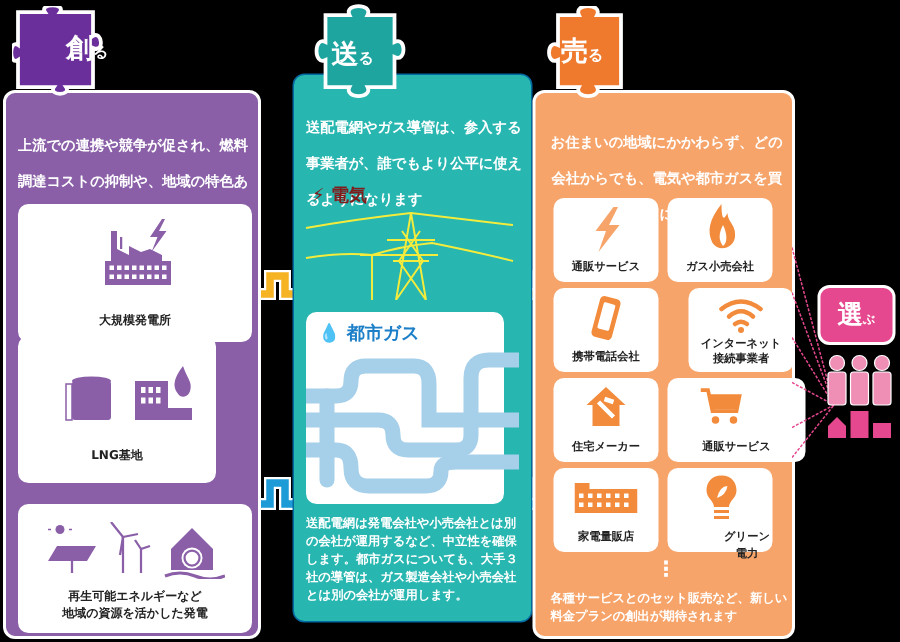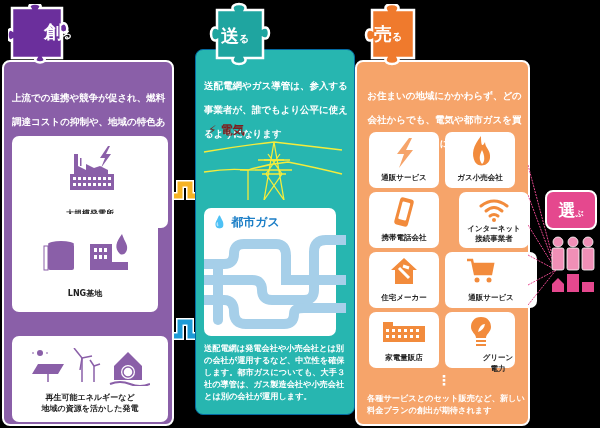--- a/index.html
+++ b/index.html
@@ -70,21 +70,21 @@
           <rect x="29" y="37" width="3" height="3"></rect>
           <rect x="34" y="37" width="3" height="3"></rect>
           <rect x="39" y="37" width="3" height="3"></rect>
           <rect x="44" y="37" width="3" height="3"></rect>
         </g>
       <path d="M44 0 L36 12 L41 12 L37 22 L47 8 L42 8 L46 0Z" fill="#8a5fa8"></path>
     </svg>
     <div class="card-label" style="top:72px;">大規模発電所</div>
   </div>
 
-  <div class="card" style="left:8px;top:152px;width:146px;height:98px;">
+  <div class="card" style="left:8px;top:162px;width:132px;height:98px;">
     <svg class="icon" style="left:30px;top:20px;" width="100" height="38" viewBox="0 0 100 38">
       <rect x="6" y="10" width="26" height="26" rx="2" fill="#8a5fa8"></rect>
       <ellipse cx="19" cy="10" rx="13" ry="3" fill="#8a5fa8"></ellipse>
       <rect x="2" y="12" width="4" height="24" fill="none" stroke="#8a5fa8" stroke-width="1"></rect>
       <rect x="48" y="10" width="22" height="26" fill="#8a5fa8"></rect>
       <g fill="#fff">
           <rect x="52" y="14" width="3" height="4"></rect>
           <rect x="57" y="14" width="3" height="4"></rect>
           <rect x="62" y="14" width="3" height="4"></rect>
           <rect x="52" y="21" width="3" height="4"></rect>

